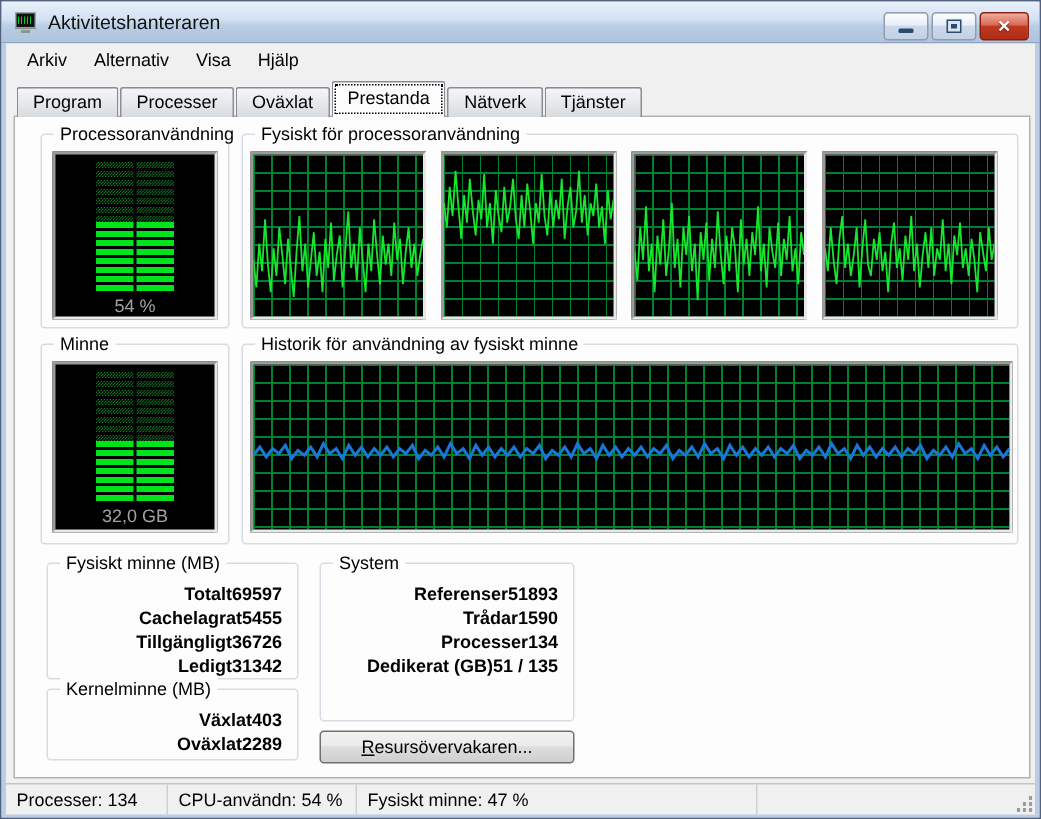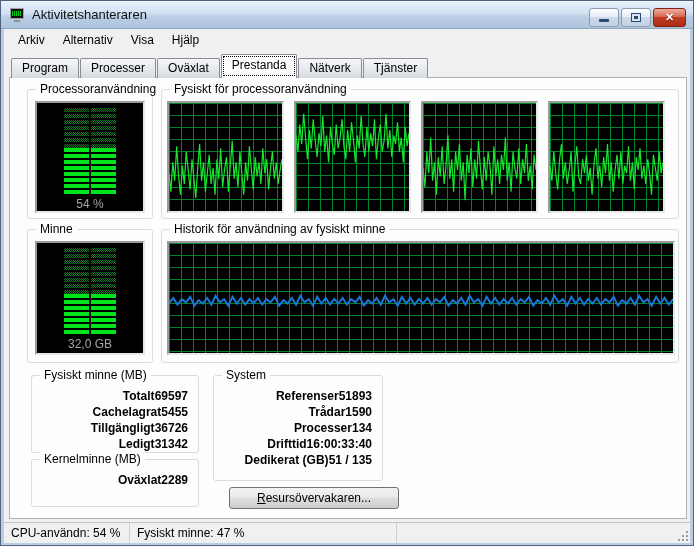--- a/index.html
+++ b/index.html
@@ -253,20 +253,24 @@
         <span>36726</span>
       </div>
       <div class="grow">
         <span>Ledigt</span>
         <span>31342</span>
       </div>
     </div>
 
   <div class="group stats" style="left:30px;top:458px;width:168px;height:48px;">
     <div class="group-title">Kernelminne (MB)</div>
+  <div class="grow">
+        <span>Växlat</span>
+        <span>403</span>
+      </div>
       <div class="grow">
         <span>Oväxlat</span>
         <span>2289</span>
       </div>
     </div>
 
   <div class="group stats" style="left:212px;top:374px;width:170px;height:106px;">
     <div class="group-title">System</div>
   <div class="grow">
         <span>Referenser</span>
@@ -274,34 +278,31 @@
       </div>
       <div class="grow">
         <span>Trådar</span>
         <span>1590</span>
       </div>
       <div class="grow">
         <span>Processer</span>
         <span>134</span>
       </div>
       <div class="grow">
-        <span>Drifttid</span>
-        <span>16:00:33:40</span>
-      </div>
-      <div class="grow">
         <span>Dedikerat (GB)</span>
         <span>51 / 135</span>
       </div>
     </div>
 
-  <div class="win-btn" style="left:228px;top:486px;width:170px;height:22px;">
+  <div class="win-btn" style="left:212px;top:486px;width:170px;height:22px;">
     <span><u>R</u><span>esursövervakaren...</span></span>
   </div>
 
   <div class="statusbar">
+    <div class="status-panel sp1">Processer: 134</div>
     <div class="status-panel sp2">CPU-användn: 54 %</div>
     <div class="status-panel sp3">Fysiskt minne: 47 %</div>
     <div class="status-panel sp4">
       <div class="grip"></div>
     </div>
   </div>
 
 </div>
 
 </body></html>

